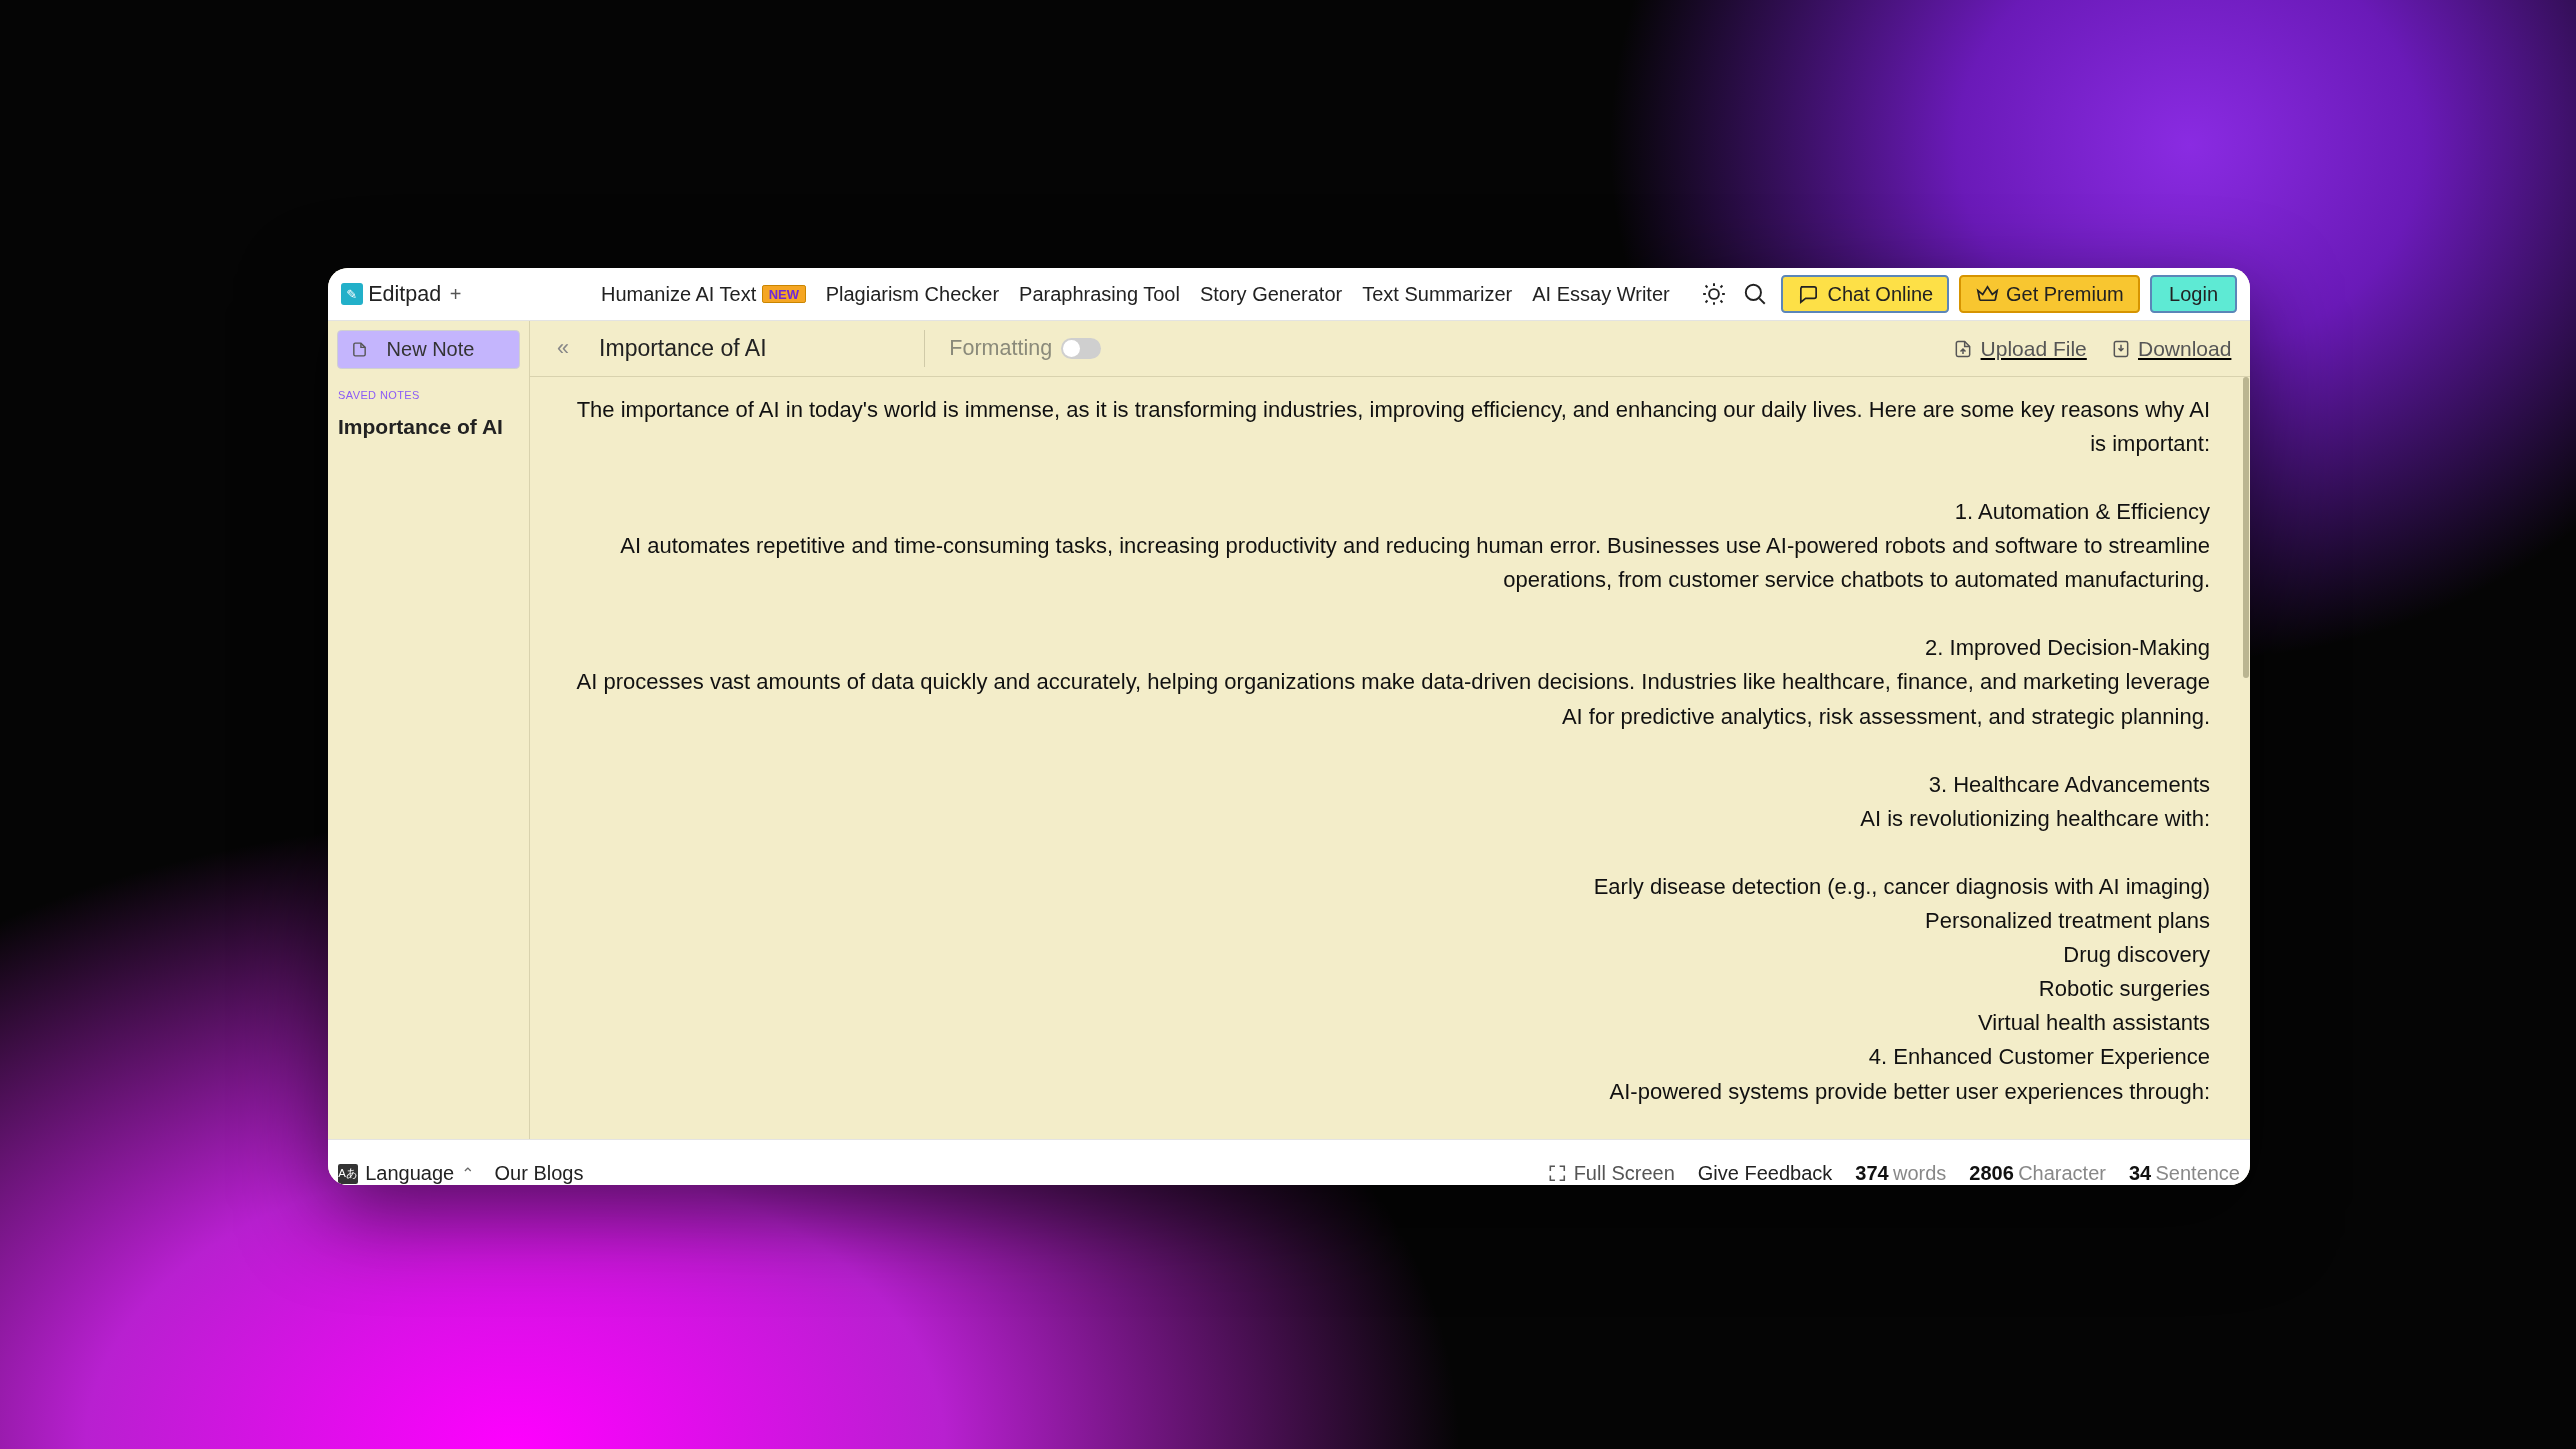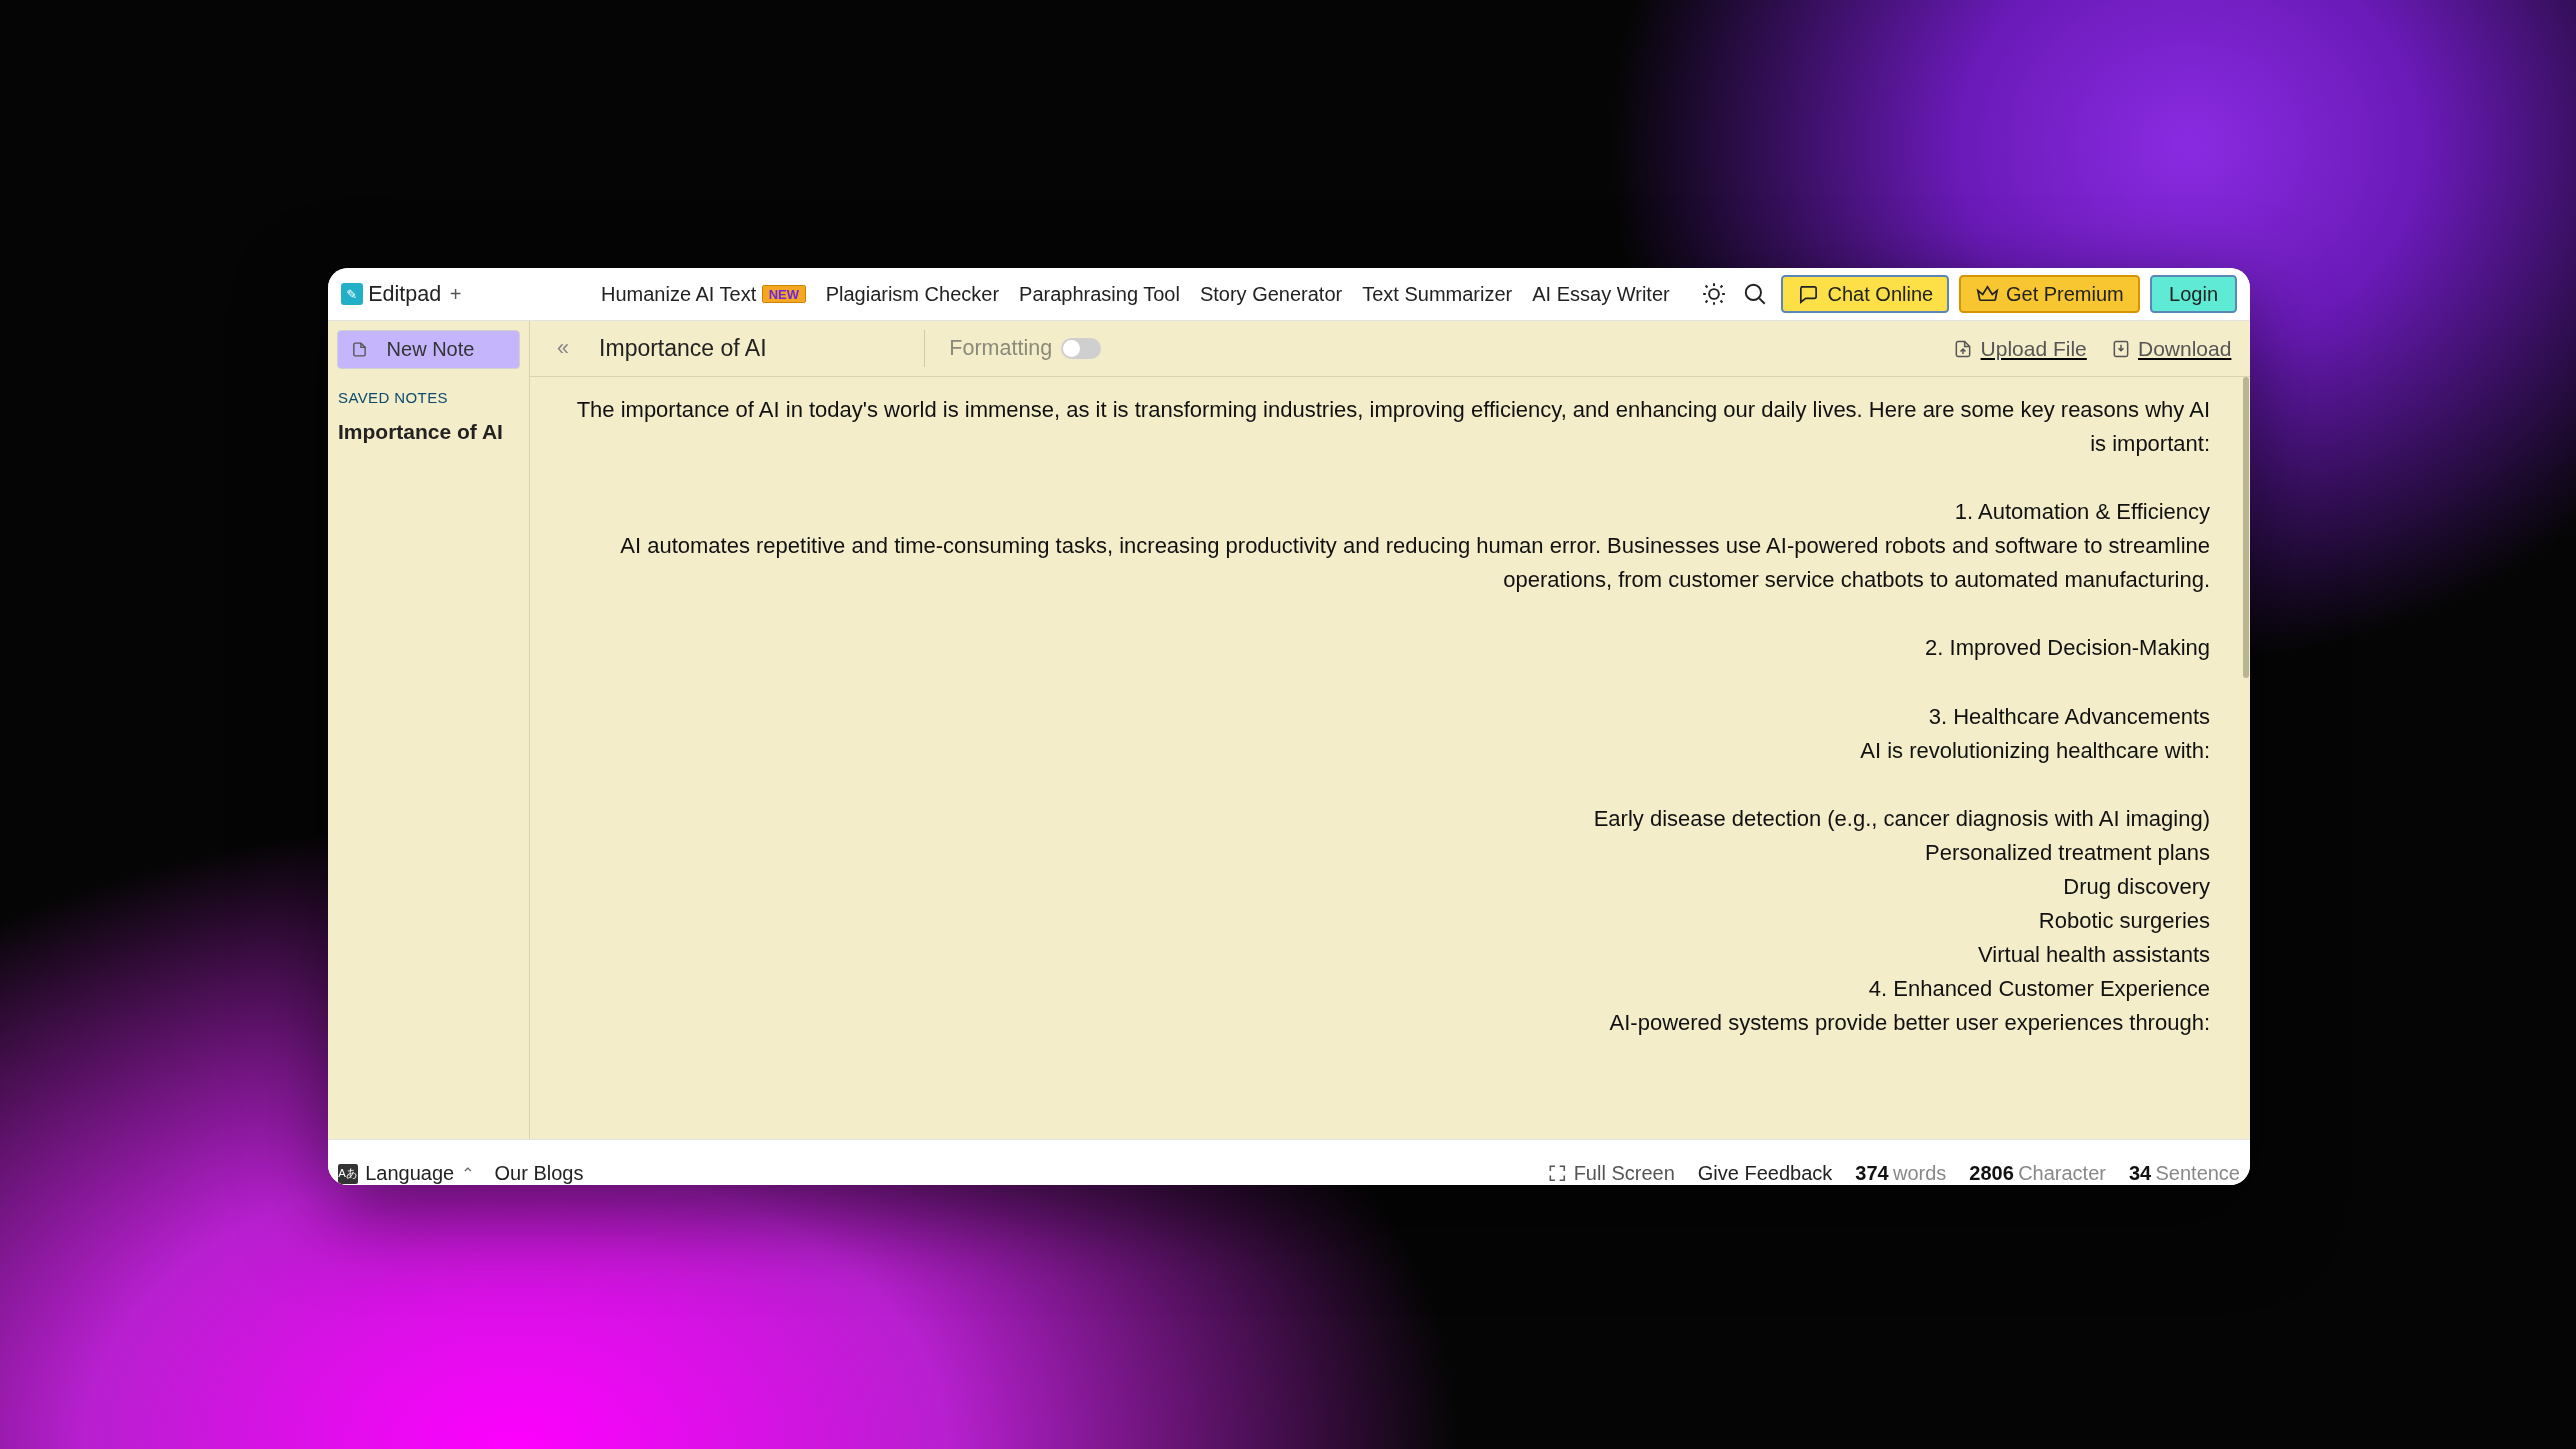--- a/index.html
+++ b/index.html
@@ -49,21 +49,21 @@
 .chat-btn { background:#fde047; border:2.1px solid #5b86b8; color:#222; }
 .chat-btn svg { width:23px; height:23px; stroke:#222; fill:none; stroke-width:1.8;}
 .premium-btn { background:#f8c630; border:2.1px solid #d69400; color:#222; }
 .premium-btn svg { width:23px; height:23px; stroke:#222; fill:none; stroke-width:1.8;}
 .login-btn { background:#5eead4; border:2.1px solid #5b86b8; color:#222; padding:5.7px 17px; }
 
 .main { flex:1; display:flex; min-height:0; }
 .sidebar { width: 202px; background:#f3edc9; border-right:0.7px solid #d8d2ae; padding: 8.6px; flex-shrink:0; }
 .new-note-btn { background:#c4b5fd; border:0.7px solid #d0d0d0; border-radius:4.3px; padding:7.2px 13px; font-size:20px; color:#333; display:flex; align-items:center; gap:19px; cursor:pointer;text-align:center; }
 .new-note-btn svg { width:17px; height:17px; stroke:#555; fill:none; stroke-width:2; }
-.saved-heading { color:#0c4a6e; font-size:15px; letter-spacing:0.4px; margin-top:20px; margin-bottom:10px; padding-left:1.4px;}
+.saved-heading { color:#8b5cf6; font-size:11px; letter-spacing:0.4px; margin-top:20px; margin-bottom:10px; padding-left:1.4px;}
 .saved-item { font-size:21px; font-weight:700; color:#222; padding:4.3px 1.4px; cursor:pointer; }
 
 .content-area { flex:1; display:flex; flex-direction:column; min-width:0; }
 .content-header { height:56px; border-bottom:0.7px solid #d8d2ae; display:flex; align-items:center; padding:0 18.6px; gap:14.3px; flex-shrink:0; }
 .collapse-icon { width:29px; height:29px; display:flex; align-items:center; justify-content:center; cursor:pointer; color:#888; font-size:21.5px; margin-right:7.2px;}
 .note-title-input { font-size:23px; color:#222; background:transparent; border:none; outline:none; width:301px; }
 .hdr-divider { width:0.7px; height:37px; background:#d0caa8; margin:0 10px; }
 .formatting-label { font-size:21.5px; color:#8a8a7a; display:flex; align-items:center; gap:8.6px; }
 .toggle { width:40px; height:21.5px; background:#cfcfcf; border-radius:11.4px; position:relative; cursor:pointer; }
 .toggle::after { content:''; position:absolute; left:2.1px; top:2.1px; width:17px; height:17px; background:#fff; border-radius:50%; }
@@ -180,21 +180,21 @@
               </svg>
             <span>Download</span>
           </div>
         </div>
       </div>
 
       <div class="editor">
         <div class="scroll-indicator"></div>
         <p>The importance of AI in today's world is immense, as it is transforming industries, improving efficiency, and enhancing our daily lives. Here are some key reasons why AI is important:</p>
         <p><span>1. Automation &amp; Efficiency</span><br><span>AI automates repetitive and time-consuming tasks, increasing productivity and reducing human error. Businesses use AI-powered robots and software to streamline operations, from customer service chatbots to automated manufacturing.</span></p>
-        <p><span>2. Improved Decision-Making</span><br></p>
+        <p><span>2. Improved Decision-Making</span><br><span>AI processes vast amounts of data quickly and accurately, helping organizations make data-driven decisions. Industries like healthcare, finance, and marketing leverage AI for predictive analytics, risk assessment, and strategic planning.</span></p>
         <p><span>3. Healthcare Advancements</span><br><span>AI is revolutionizing healthcare with:</span></p>
         <p>Early disease detection (e.g., cancer diagnosis with AI imaging)
 Personalized treatment plans
 Drug discovery
 Robotic surgeries
 Virtual health assistants
 4. Enhanced Customer Experience
 AI-powered systems provide better user experiences through:</p>
       </div>
     </div>

